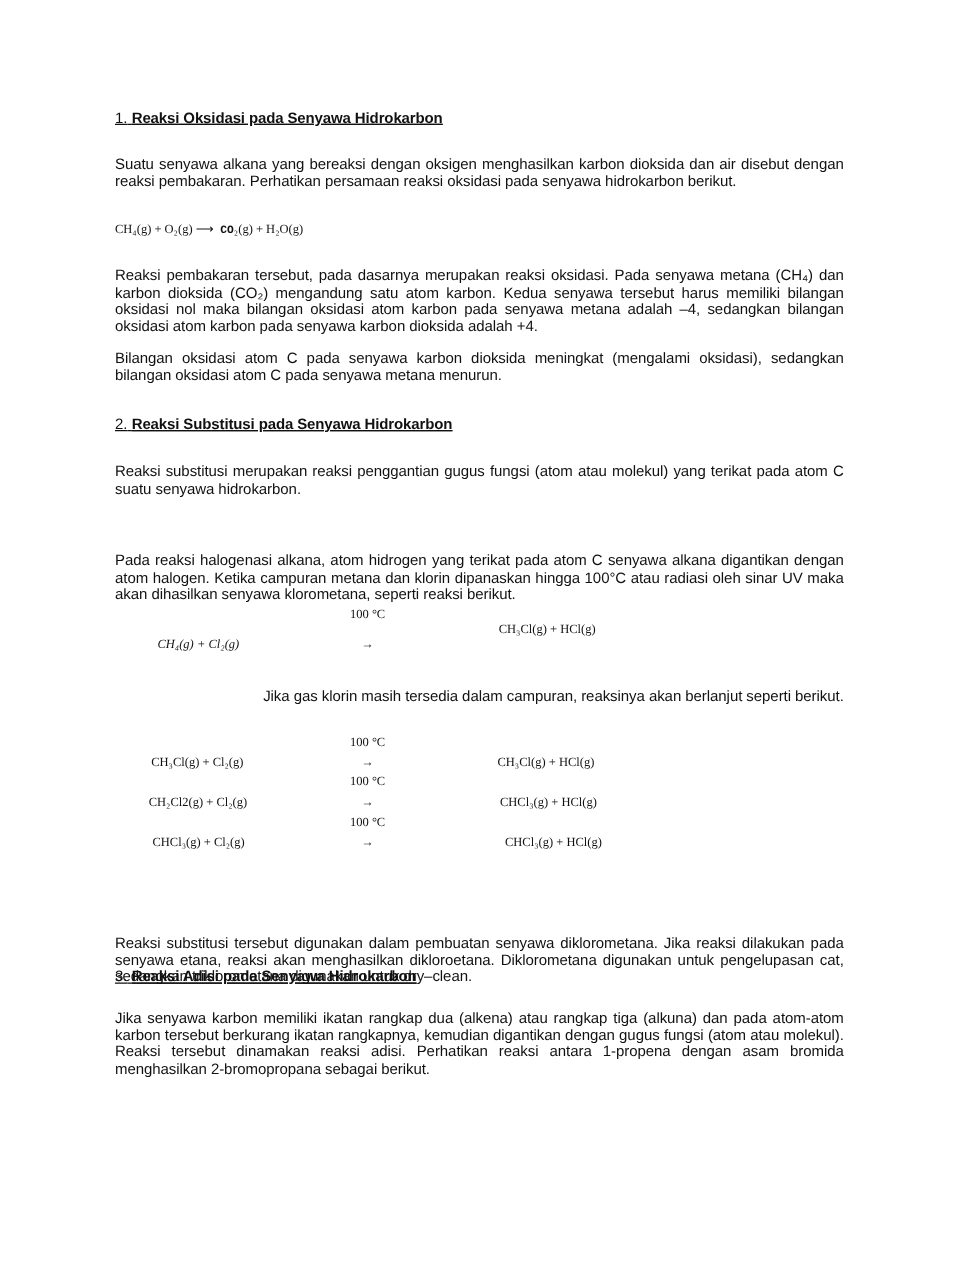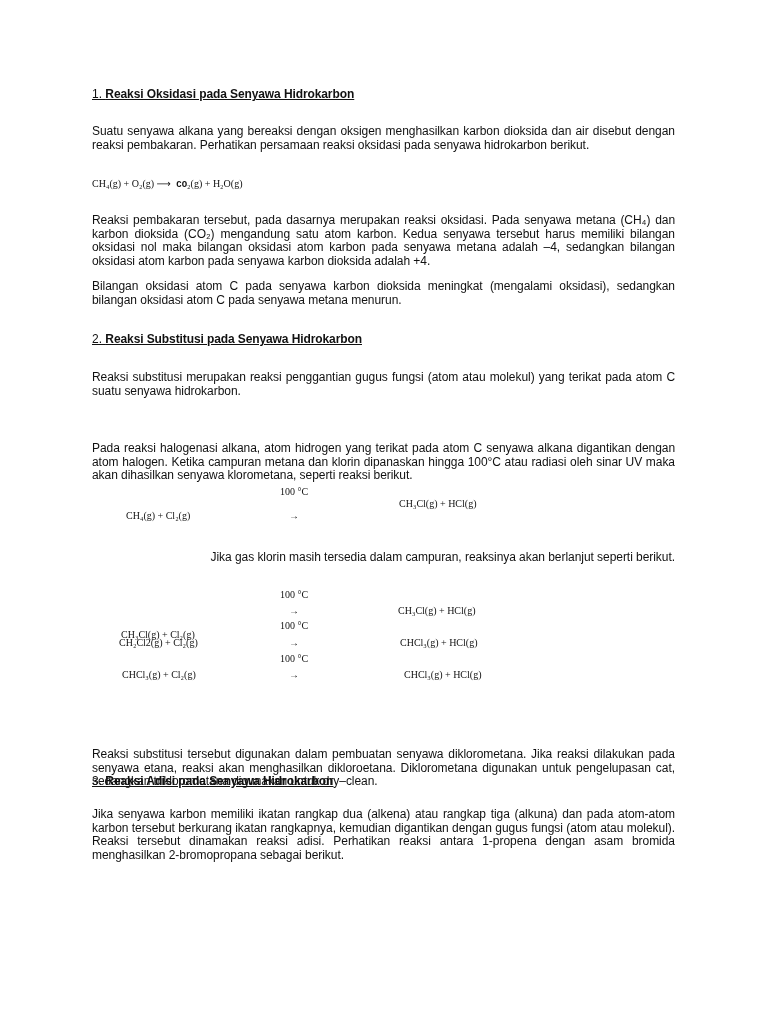--- a/index.html
+++ b/index.html
@@ -96,30 +96,30 @@
     <span class="num">2.</span>
     <span class="title">Reaksi Substitusi pada Senyawa Hidrokarbon</span>
   </div>
 
   <div class="abs para" style="top:371px;">Reaksi substitusi merupakan reaksi penggantian gugus fungsi (atom atau molekul) yang terikat pada atom C suatu senyawa hidrokarbon.</div>
 
   <div class="abs para" style="top:442px;">Pada reaksi halogenasi alkana, atom hidrogen yang terikat pada atom C senyawa alkana digantikan dengan atom halogen. Ketika campuran metana dan klorin dipanaskan hingga 100°C atau radiasi oleh sinar UV maka akan dihasilkan senyawa klorometana, seperti reaksi berikut.</div>
 
   <div class="eq-row" style="top:485px; left:0; width:583px; height:40px;">
     <span class="cond" style="left:188px; top:0;">100 °C</span>
-    <span class="lhs" style="left:34px; top:24px;">CH₄(g) + Cl₂(g)</span>
+    <span class="lhs" style="left:34px; top:24px;font-style:italic;">CH₄(g) + Cl₂(g)</span>
     <span class="arrow" style="left:197px; top:24px;">→</span>
     <span class="rhs" style="left:307px; top:12px;">CH₃Cl(g) + HCl(g)</span>
   </div>
 
   <div class="abs para left" style="top:551px;text-align:right;">Jika gas klorin masih tersedia dalam campuran, reaksinya akan berlanjut seperti berikut.</div>
 
   <div class="eq-row" style="top:588px; left:0; width:583px; height:96px;">
     <span class="cond" style="left:188px; top:0;">100 °C</span>
-    <span class="lhs" style="left:29px; top:16px;margin-top:24px;">CH₃Cl(g) + Cl₂(g)</span>
+    <span class="lhs" style="left:29px; top:16px;">CH₃Cl(g) + Cl₂(g)</span>
     <span class="arrow" style="left:197px; top:16px;">→</span>
     <span class="rhs" style="left:306px; top:16px;">CH₃Cl(g) + HCl(g)</span>
 
     <span class="cond" style="left:188px; top:31px;">100 °C</span>
     <span class="lhs" style="left:27px; top:48px;">CH₂Cl2(g) + Cl₂(g)</span>
     <span class="arrow" style="left:197px; top:48px;">→</span>
     <span class="rhs" style="left:308px; top:48px;">CHCl₃(g) + HCl(g)</span>
 
     <span class="cond" style="left:188px; top:64px;">100 °C</span>
     <span class="lhs" style="left:30px; top:80px;">CHCl₃(g) + Cl₂(g)</span>

